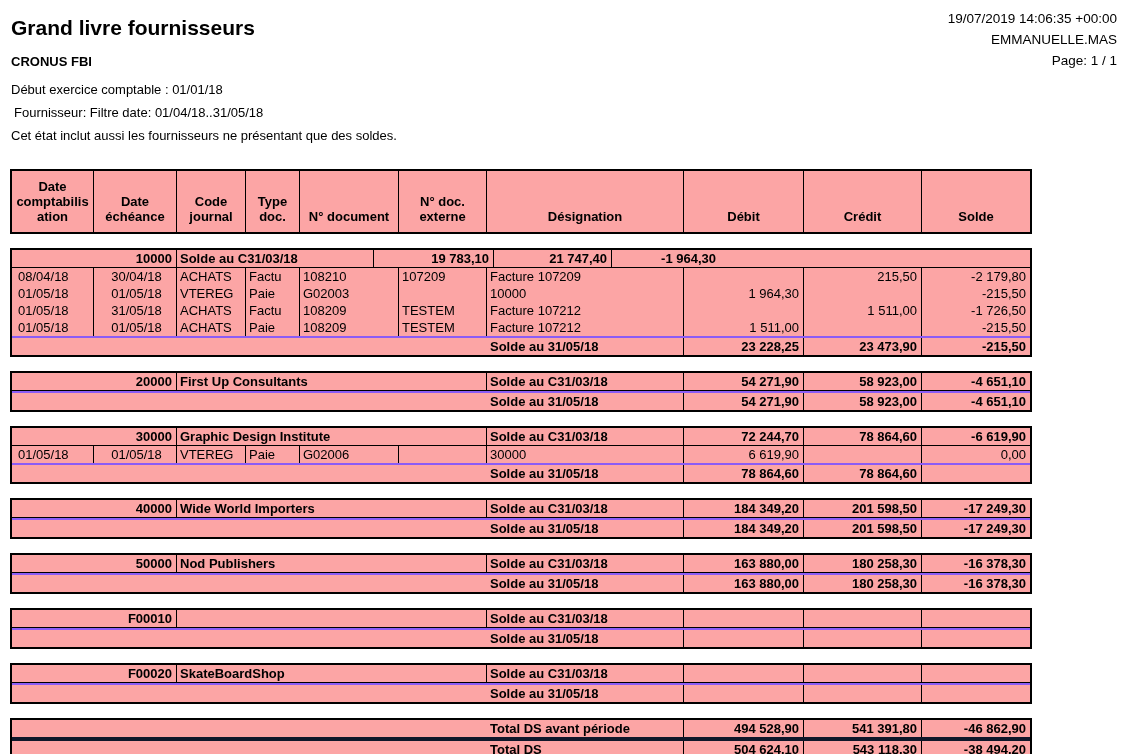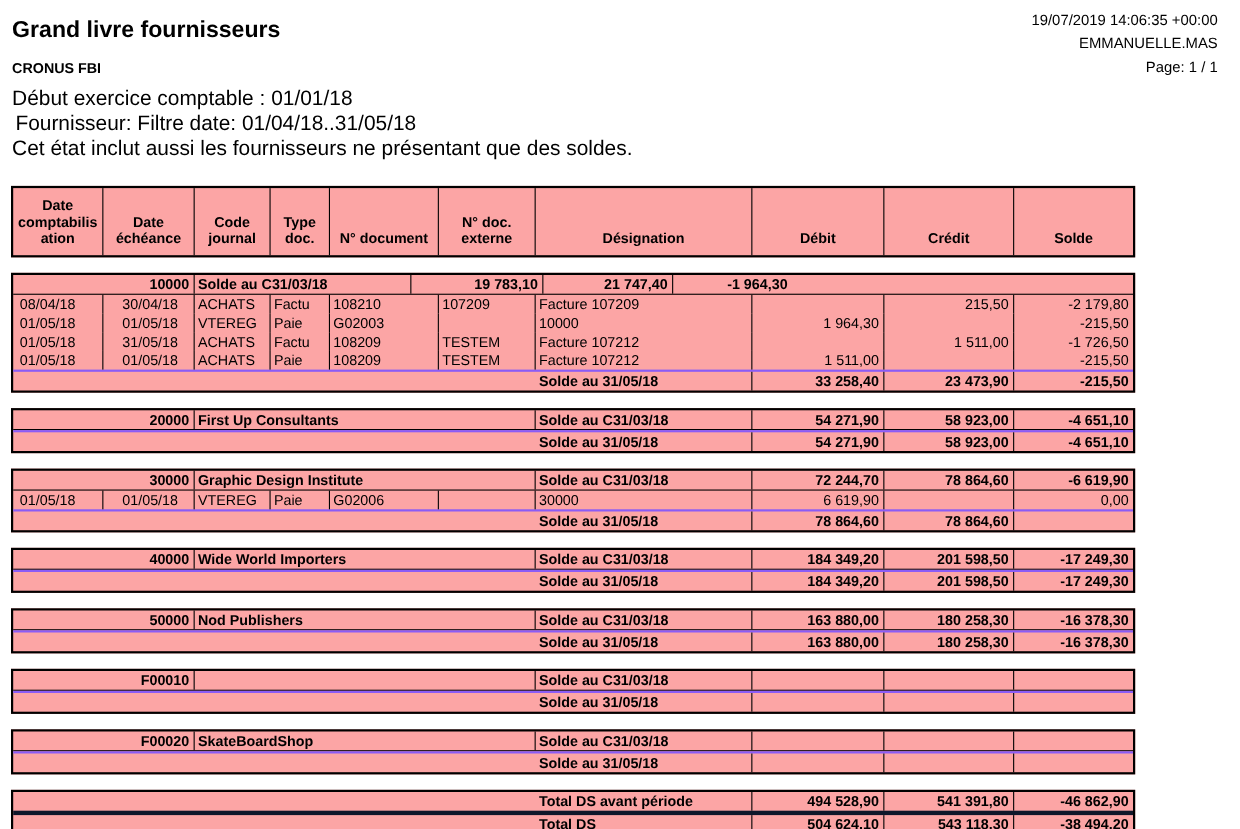--- a/index.html
+++ b/index.html
@@ -3,25 +3,25 @@
 <meta charset="utf-8">
 <style>
   html,body{margin:0;padding:0;background:#fff;}
   body{width:1127px;height:754px;overflow:hidden;color:#000;
        font-family:"Liberation Sans",sans-serif;}
   .page{position:relative;padding:16px 12px 0 11px;}
 
   
   h1[data-name="report-title"]{font-size:21px;line-height:24px;margin:0 0 14px 0;font-weight:bold;}
   .company{font-size:13px;font-weight:bold;margin:10px 0 8px 0;line-height:16px;}
-  .meta{font-size:19px;line-height:23px;margin:0;}
+  .meta{font-size:13px;line-height:23px;margin:0;}
   .meta.indent{padding-left:3px;}
 
   
-  .corner{position:absolute;top:8px;right:20px;text-align:right;font-size:13.5px;line-height:21px;}
+  .corner{position:absolute;top:8px;right:10px;text-align:right;font-size:13.5px;line-height:21px;}
 
   
   .table-area{margin-left:-1px;margin-top:22px;}
   .band{border:2px solid #000;width:1018px;margin-bottom:14px;background:#fca5a5;}
   .row{display:flex;height:17px;line-height:17px;font-size:13px;}
   .row.bold{font-weight:bold;}
   .row.opening{border-bottom:1px solid #000;}
   .row.closing{border-top:2px solid #8b5cf6;}
   .row.divider{border-bottom:4px solid #0f172a;justify-content:space-between;}
 
@@ -136,21 +136,21 @@
             <div class="cell c-docno" data-name="doc-no-cell">108209</div>
             <div class="cell c-extdoc" data-name="ext-doc-no-cell">TESTEM</div>
             <div class="cell c-desc" data-name="description-cell">Facture 107212</div>
             <div class="cell c-debit num" data-name="debit-cell">1 511,00</div>
             <div class="cell c-credit num" data-name="credit-cell"></div>
             <div class="cell c-solde num last" data-name="balance-cell">-215,50</div>
           </div>
           <div class="row bold closing" data-name="vendor-footer-row">
             <div class="cell c-leftspan nbr" data-name="empty-span-cell"></div>
             <div class="cell c-desc" data-name="closing-balance-label">Solde au 31/05/18</div>
-            <div class="cell c-debit num" data-name="closing-debit-cell">33 258,40</div>
+            <div class="cell c-debit num" data-name="closing-debit-cell">23 228,25</div>
             <div class="cell c-credit num" data-name="closing-credit-cell">23 473,90</div>
             <div class="cell c-solde num last" data-name="closing-balance-cell">-215,50</div>
           </div>
         </div>
         <div class="band" data-name="vendor-group-band">
           <div class="row bold opening" data-name="vendor-header-row">
             <div class="cell c-vendorno num" data-name="vendor-no-cell">20000</div>
             <div class="cell c-vendorname" data-name="vendor-name-cell">First Up Consultants</div>
             <div class="cell c-desc" data-name="opening-balance-label">Solde au C31/03/18</div>
             <div class="cell c-debit num" data-name="opening-debit-cell">54 271,90</div>

